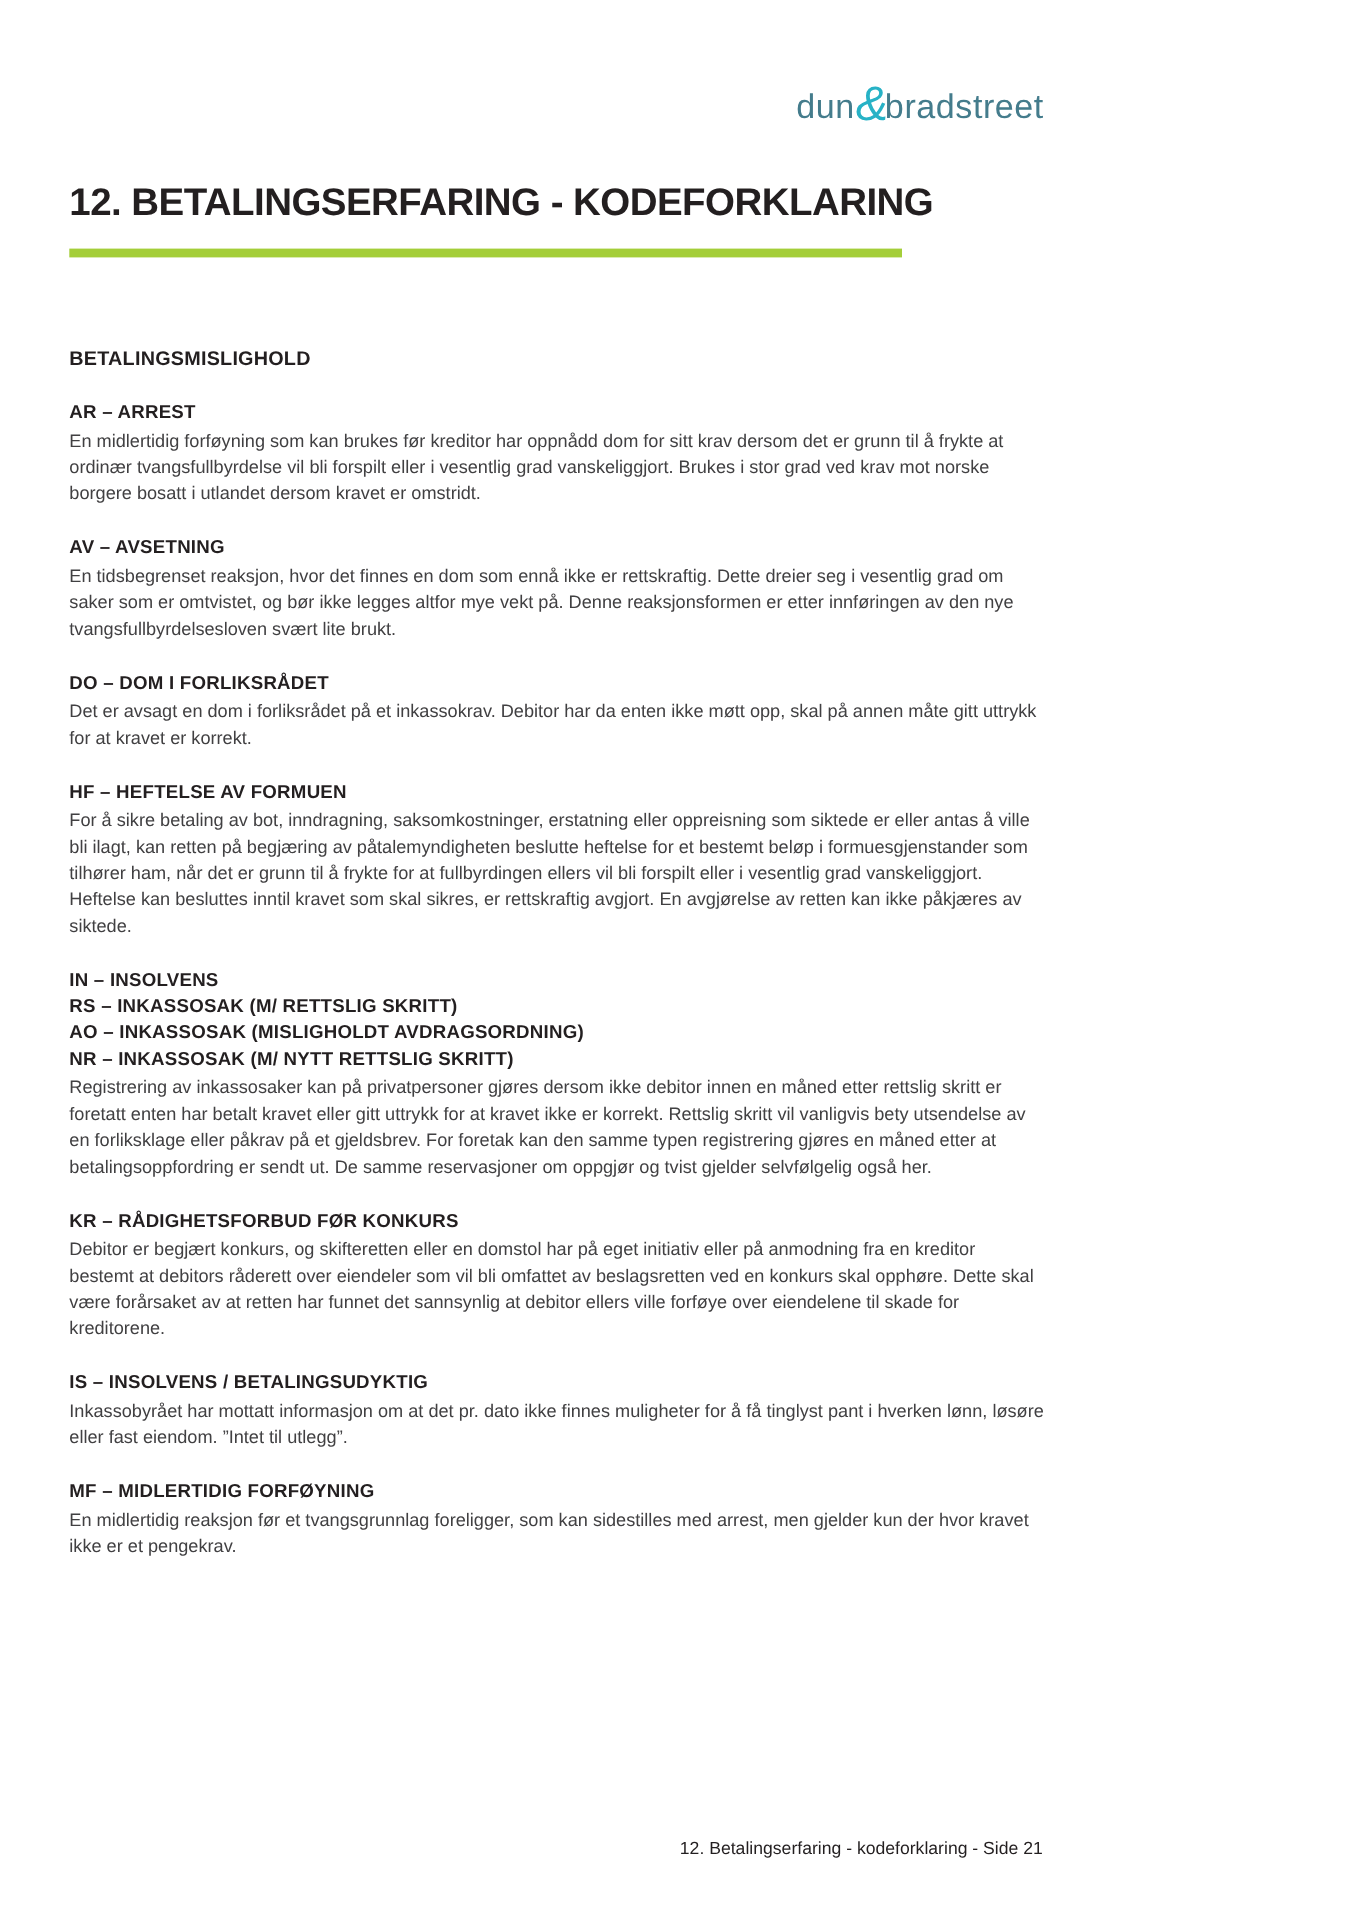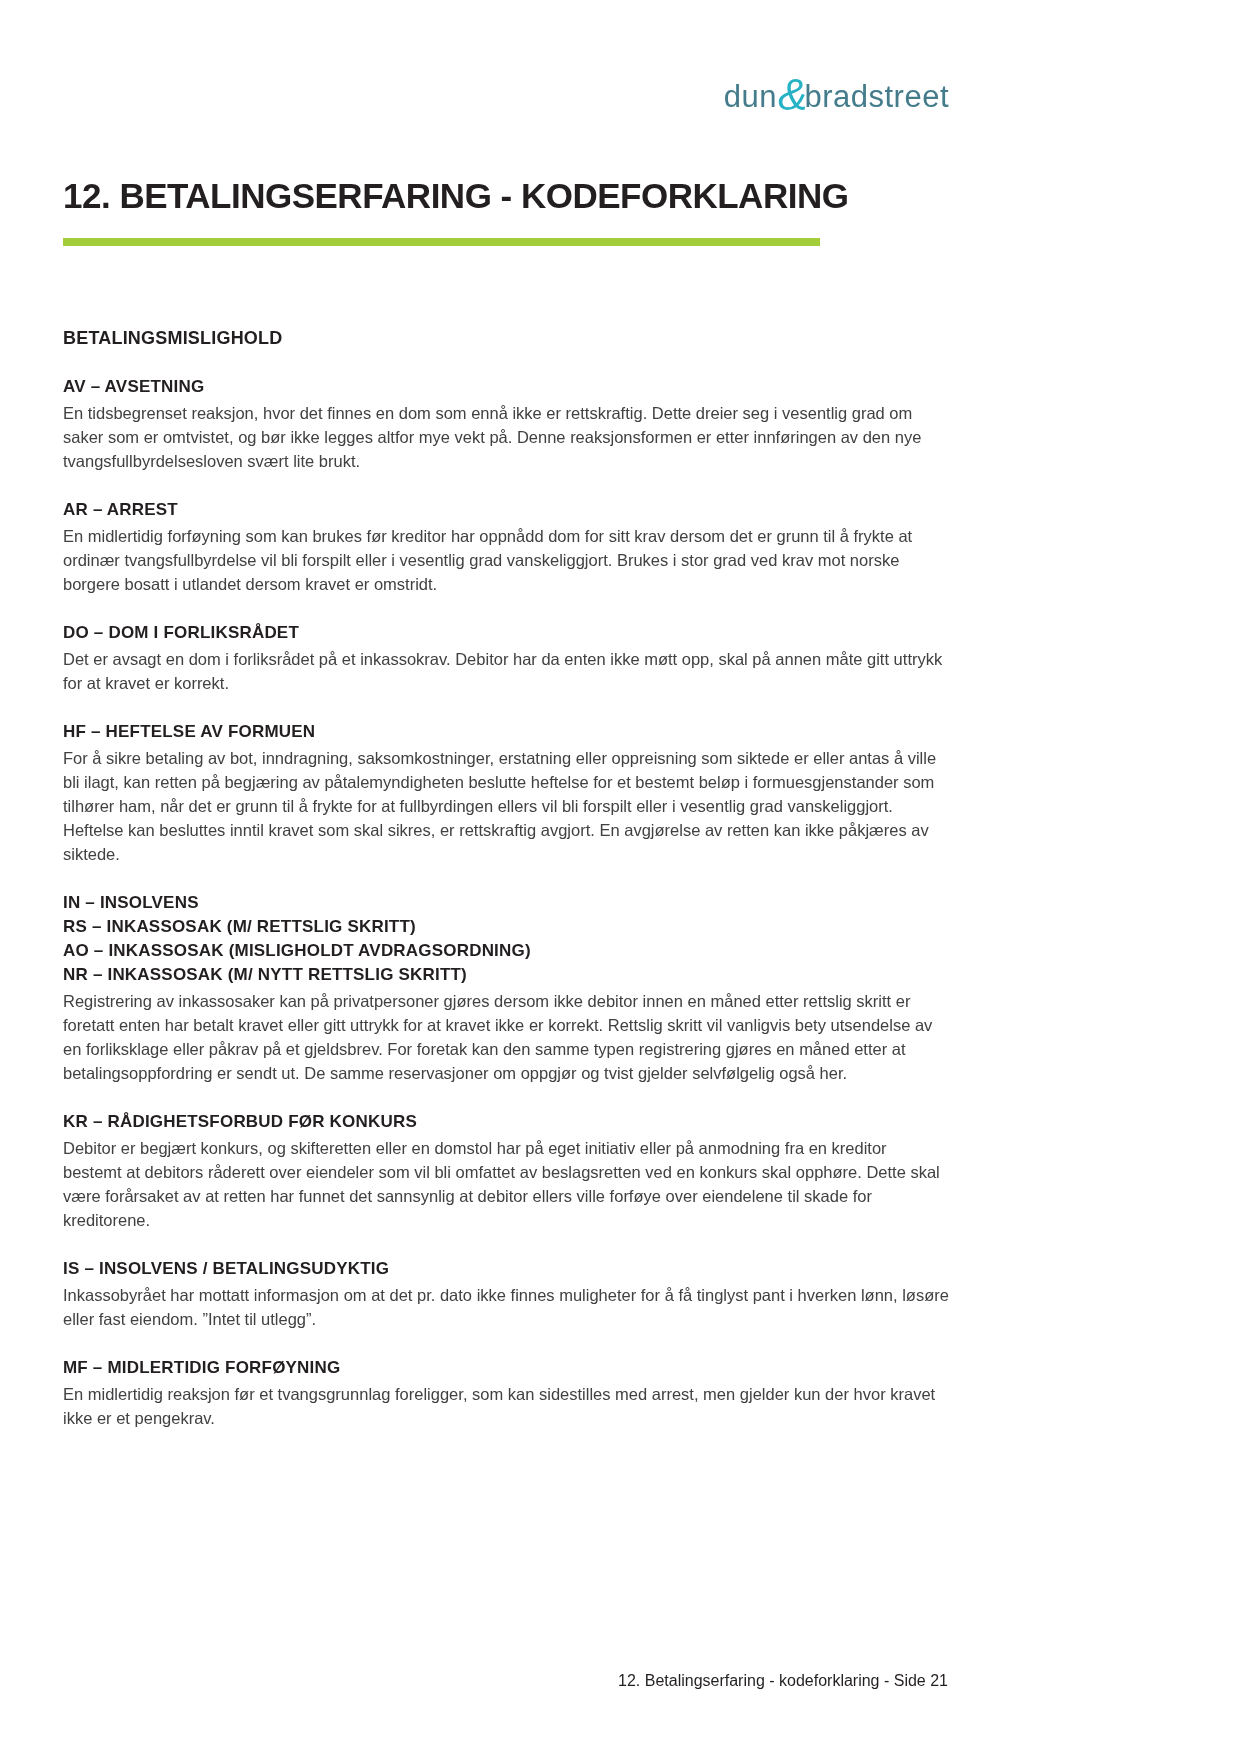--- a/index.html
+++ b/index.html
@@ -39,21 +39,21 @@
     color: var(--logo-amp, #27b2c6);
     font-style: italic;
     margin: 0 -3px 0 1px;
     vertical-align: middle;
     position: relative;
     top: -2px;
   }
 
   
   h1.title {
-    margin-top: 58px;
+    margin-top: 46px;
     font-size: 35px;
     font-weight: bold;
     letter-spacing: -0.5px;
     color: var(--heading, #231f20);
   }
   .accent-rule {
     margin-top: 22px;
     width: 757px;
     height: 8px;
     background: var(--accent, #a4ce39);
@@ -103,27 +103,27 @@
     </header>
 
     <h1 class="title">12. BETALINGSERFARING - KODEFORKLARING</h1>
     <div class="accent-rule"></div>
 
     <h2 class="section-heading">BETALINGSMISLIGHOLD</h2>
 
     <div class="entries">
 
       <section class="entry">
-        <h3>AV – AVSETNING</h3>
-        <p>En tidsbegrenset reaksjon, hvor det finnes en dom som ennå ikke er rettskraftig. Dette dreier seg i vesentlig grad om saker som er omtvistet, og bør ikke legges altfor mye vekt på. Denne reaksjonsformen er etter innføringen av den nye tvangsfullbyrdelsesloven svært lite brukt.</p>
+        <h3>AR – ARREST</h3>
+        <p>En midlertidig forføyning som kan brukes før kreditor har oppnådd dom for sitt krav dersom det er grunn til å frykte at ordinær tvangsfullbyrdelse vil bli forspilt eller i vesentlig grad vanskeliggjort. Brukes i stor grad ved krav mot norske borgere bosatt i utlandet dersom kravet er omstridt.</p>
       </section>
 
       <section class="entry">
-        <h3>AR – ARREST</h3>
-        <p>En midlertidig forføyning som kan brukes før kreditor har oppnådd dom for sitt krav dersom det er grunn til å frykte at ordinær tvangsfullbyrdelse vil bli forspilt eller i vesentlig grad vanskeliggjort. Brukes i stor grad ved krav mot norske borgere bosatt i utlandet dersom kravet er omstridt.</p>
+        <h3>AV – AVSETNING</h3>
+        <p>En tidsbegrenset reaksjon, hvor det finnes en dom som ennå ikke er rettskraftig. Dette dreier seg i vesentlig grad om saker som er omtvistet, og bør ikke legges altfor mye vekt på. Denne reaksjonsformen er etter innføringen av den nye tvangsfullbyrdelsesloven svært lite brukt.</p>
       </section>
 
       <section class="entry">
         <h3>DO – DOM I FORLIKSRÅDET</h3>
         <p>Det er avsagt en dom i forliksrådet på et inkassokrav. Debitor har da enten ikke møtt opp, skal på annen måte gitt uttrykk for at kravet er korrekt.</p>
       </section>
 
       <section class="entry">
         <h3>HF – HEFTELSE AV FORMUEN</h3>
         <p>For å sikre betaling av bot, inndragning, saksomkostninger, erstatning eller oppreisning som siktede er eller antas å ville bli ilagt, kan retten på begjæring av påtalemyndigheten beslutte heftelse for et bestemt beløp i formuesgjenstander som tilhører ham, når det er grunn til å frykte for at fullbyrdingen ellers vil bli forspilt eller i vesentlig grad vanskeliggjort. Heftelse kan besluttes inntil kravet som skal sikres, er rettskraftig avgjort. En avgjørelse av retten kan ikke påkjæres av siktede.</p>

